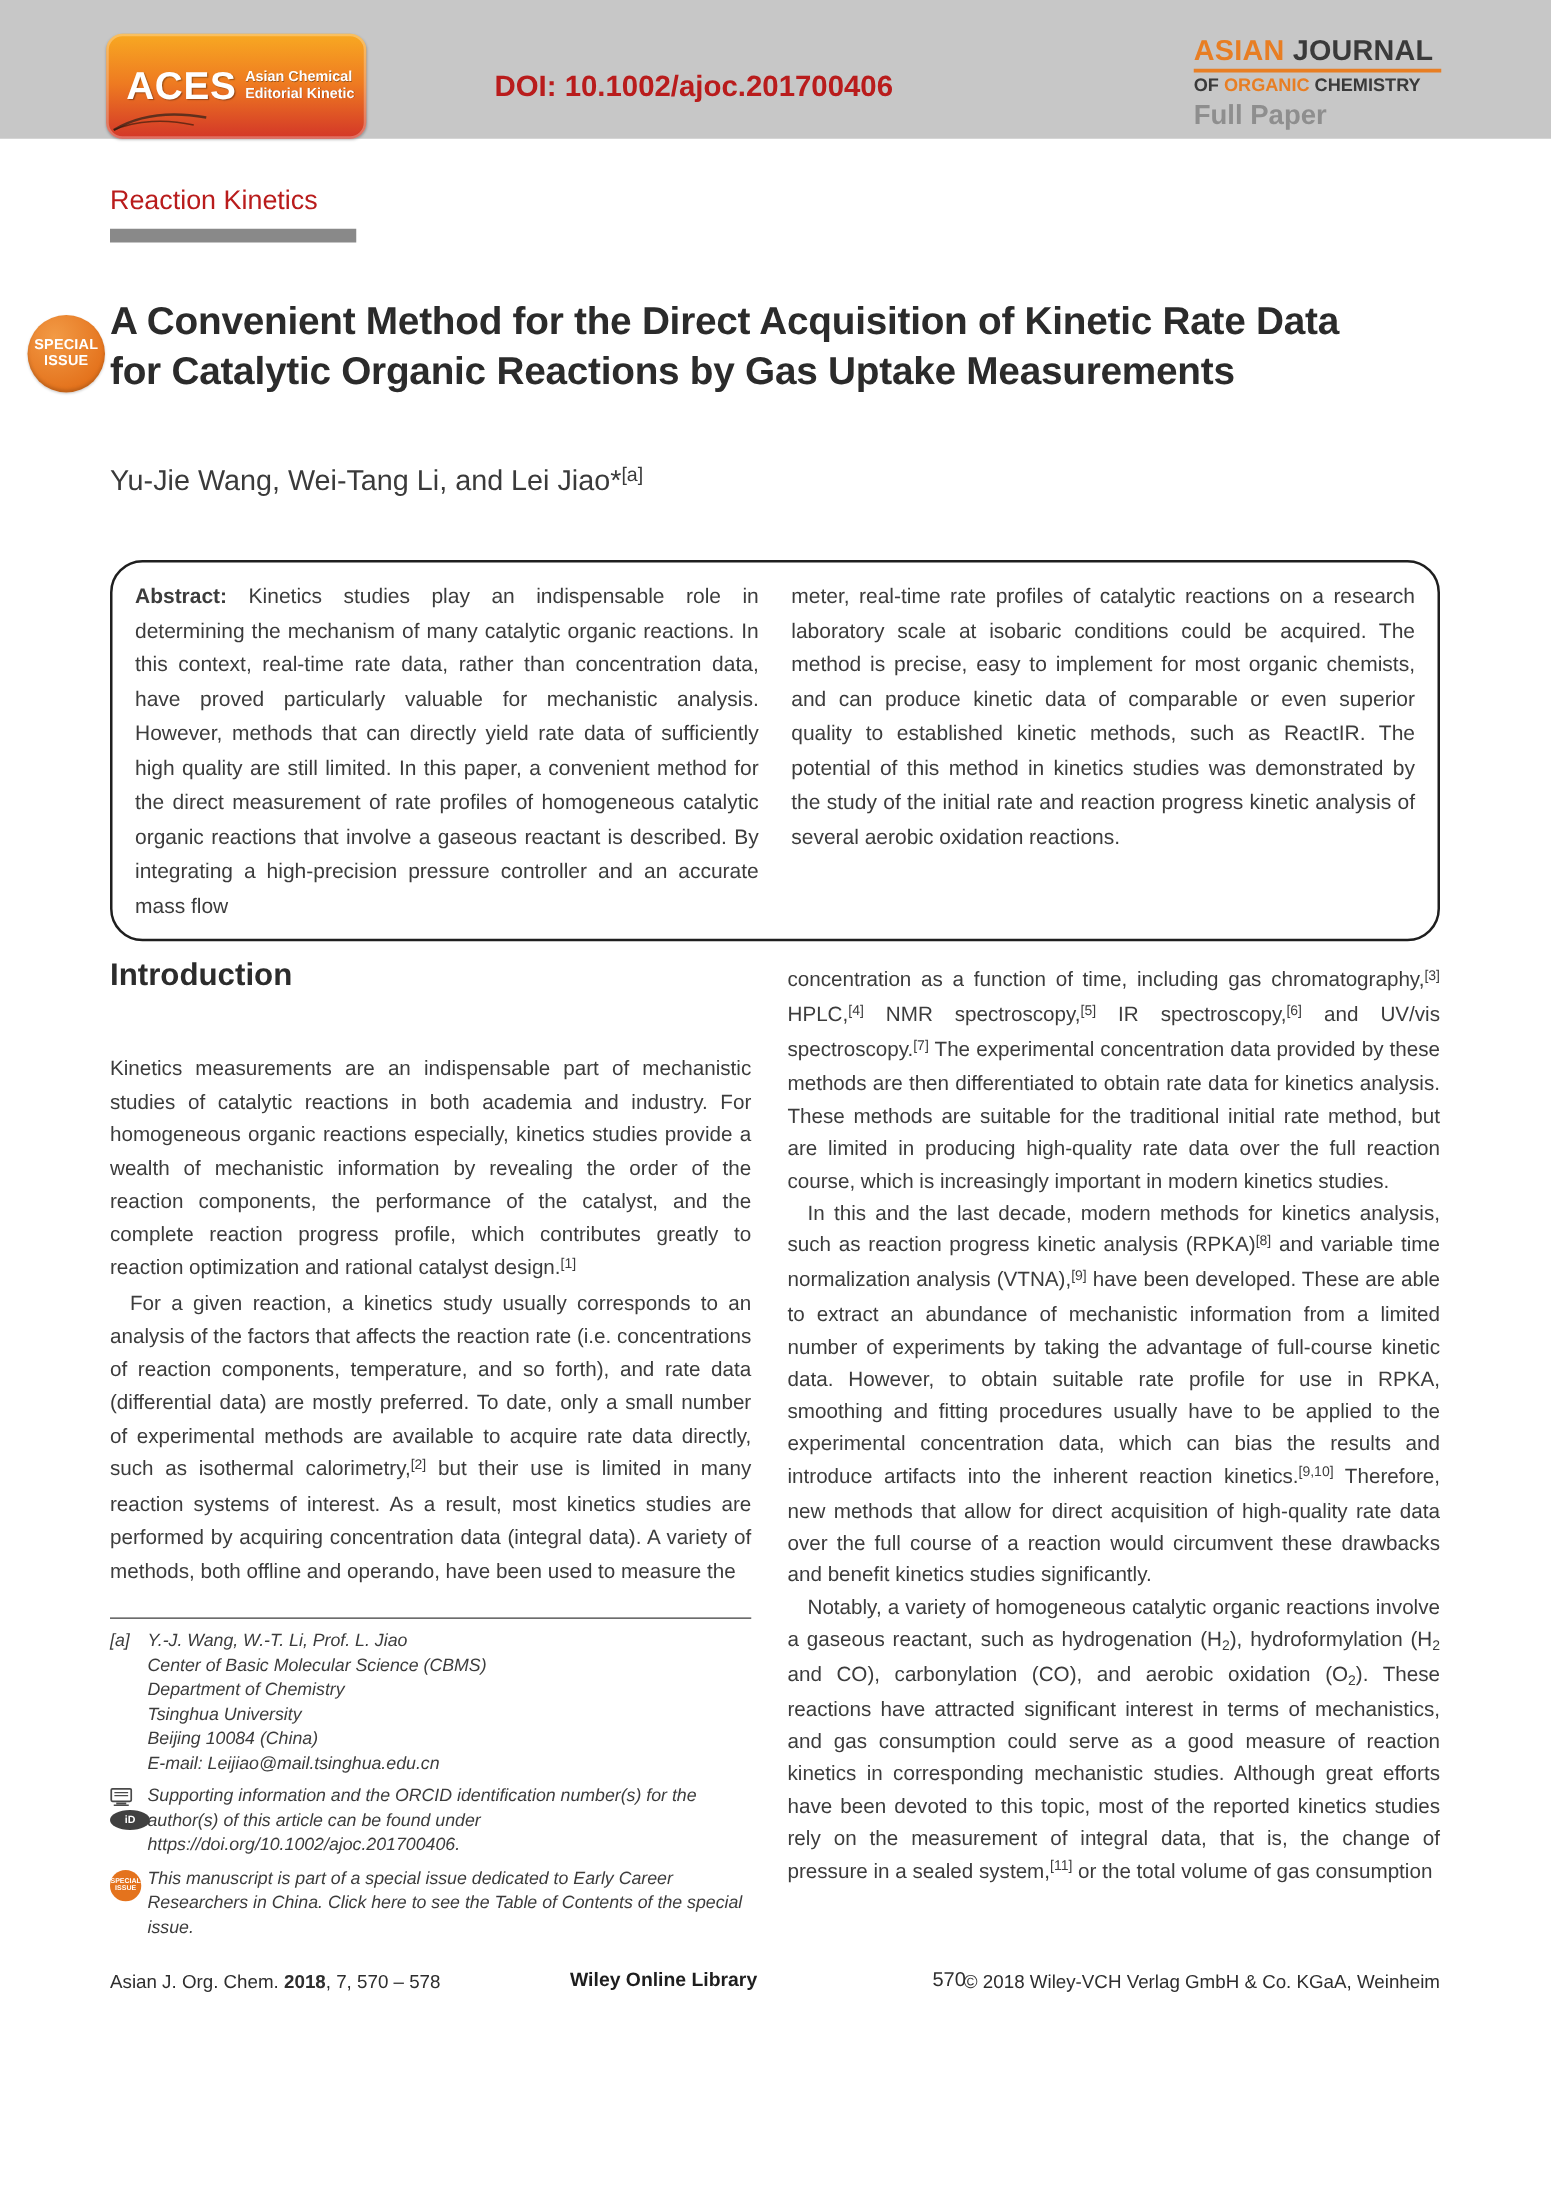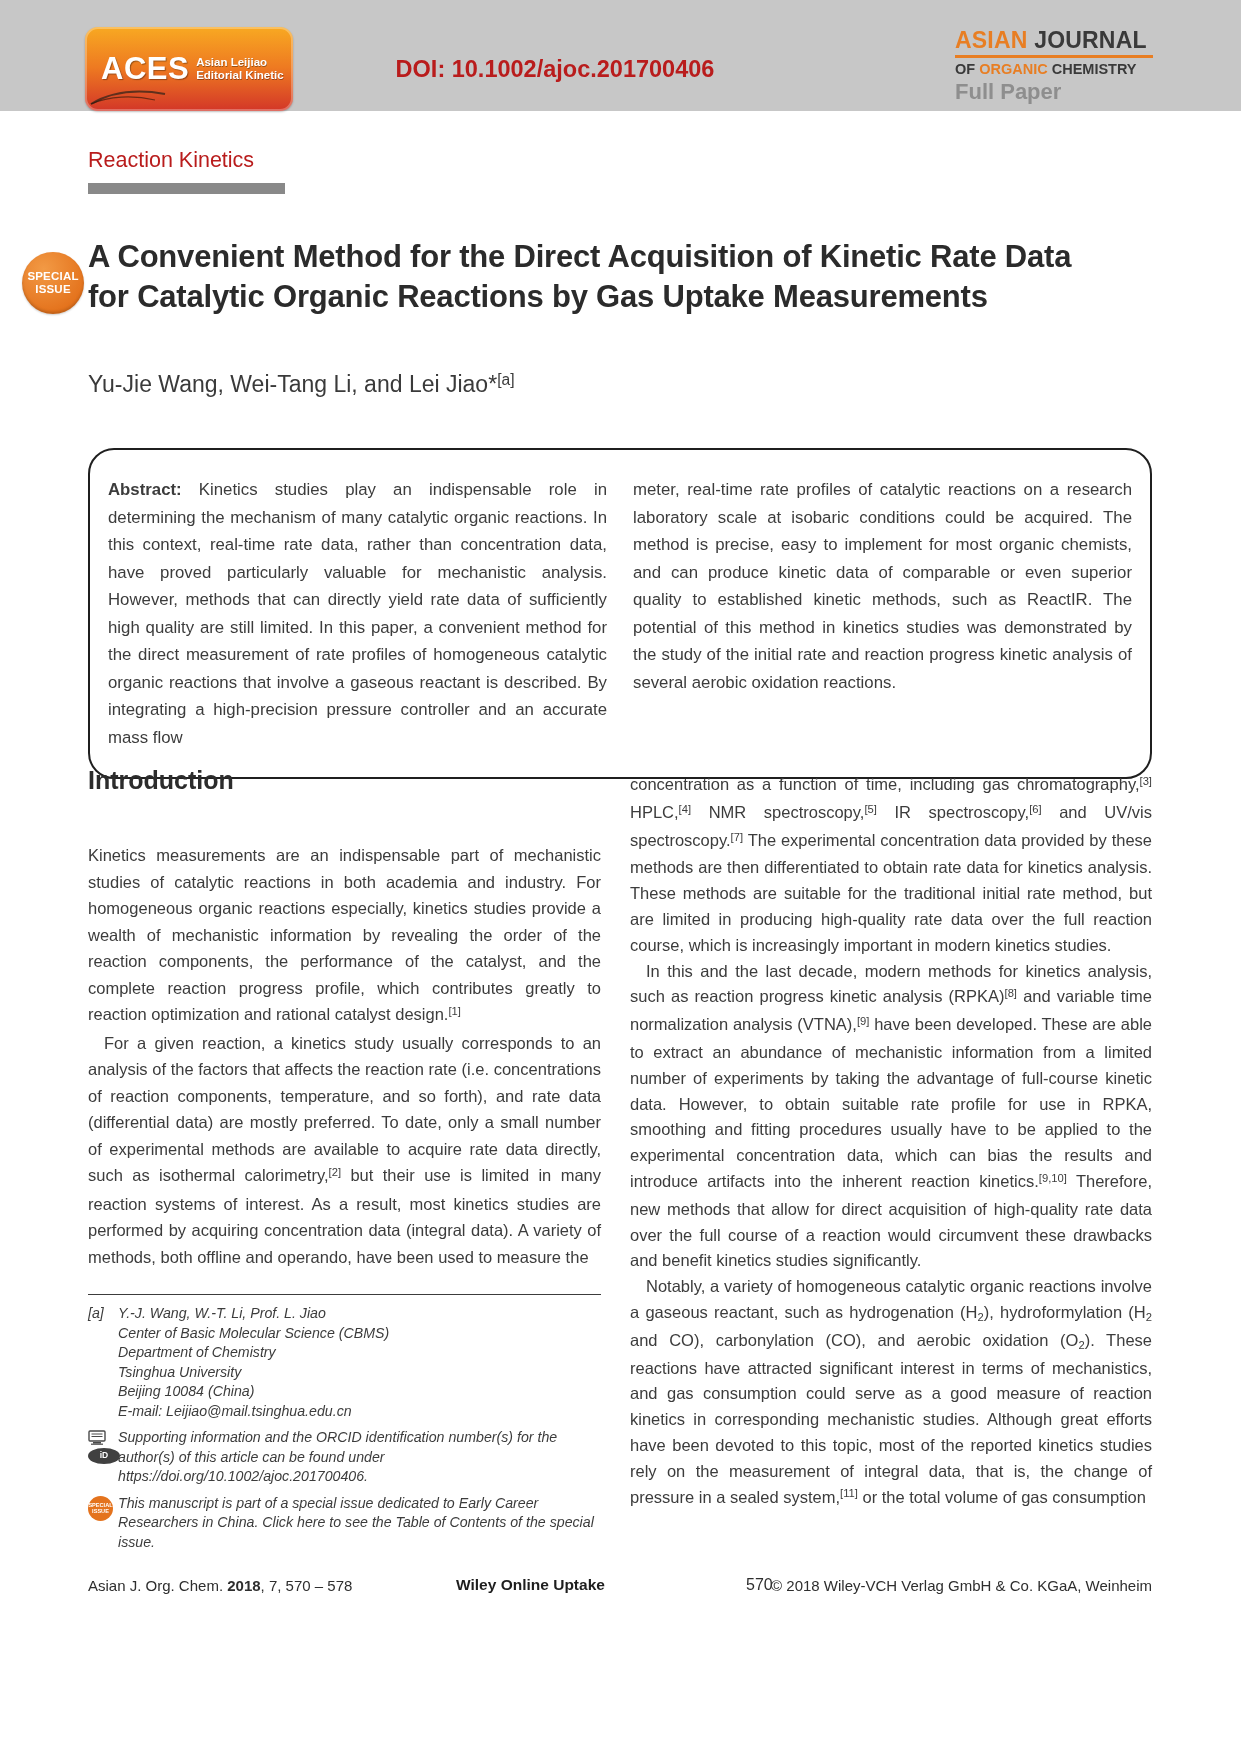--- a/index.html
+++ b/index.html
@@ -35,21 +35,21 @@
     color:#fff; display:flex; flex-direction:column; align-items:center; justify-content:center;
     font-weight:bold; font-size:11.5px; line-height:13px; letter-spacing:0.2px;
     box-shadow:inset 0 -2px 3px rgba(0,0,0,0.18), 0 1px 2px rgba(0,0,0,0.2);
   }
   .article-title { position:absolute; top:237px; left:88px; width:995px; font-size:31px; line-height:40px; font-weight:bold; color:#2b2b2b; letter-spacing:-0.2px; }
   .authors-line { position:absolute; top:371px; left:88px; font-size:23px; color:#3a3a3a; }
 
   
   .abstract-box {
     position:absolute; top:448px; left:88px; width:1064px; min-height:288px; box-sizing:border-box;
-    border:2.5px solid #1f1f1f; border-radius:26px; padding:26px 18px; display:flex; gap:26px;
+    border:2.5px solid #1f1f1f; border-radius:26px; padding:13px 18px; display:flex; gap:26px;
   }
   .abs-col { flex:1; font-size:16.8px; line-height:27.5px; text-align:justify; color:#3c3c3c; }
 
   
   .intro-heading { position:absolute; top:766px; left:88px; font-size:25px; font-weight:bold; color:#2c2c2c; }
   .col-left  { position:absolute; top:842px; left:88px;  width:513px; height:716px; }
   .col-right { position:absolute; top:772px; left:630px; width:522px; }
   .body-p { font-size:16.5px; line-height:26.5px; text-align:justify; color:#3c3c3c; margin:0; }
   .col-right .body-p { line-height:25.8px; }
   .indent { text-indent:16px; }
@@ -83,21 +83,21 @@
 </style>
 </head>
 <body>
 
 <div class="page">
 
   <div class="header-band">
     <div class="aces-logo">
       <span class="aces-acronym">ACES</span>
       <span class="aces-sub">
-        <span>Asian Leijiao</span><br>
+        <span>Asian Chemical</span><br>
         <span>Editorial Kinetic</span>
       </span>
       <svg class="aces-swoosh" width="80" height="20" viewBox="0 0 80 20">
         <path d="M2 17 C 22 5, 48 2, 76 7" stroke="#35241a" stroke-width="2" fill="none" opacity="0.75"></path>
         <path d="M2 17 C 20 9, 44 8, 66 13" stroke="#241408" stroke-width="1.2" fill="none" opacity="0.6"></path>
       </svg>
     </div>
     <div class="doi-text">DOI: 10.1002/ajoc.201700406</div>
     <div class="journal-logo">
       <div class="jl-line1"><span class="jl-orange">ASIAN</span><span> JOURNAL</span></div>
@@ -168,18 +168,18 @@
   </div>
 
   <div class="col-right">
     <p class="body-p"><span>concentration as a function of time, including gas chromatography,</span><span class="rt-sup">[3]</span><span> HPLC,</span><span class="rt-sup">[4]</span><span> NMR spectroscopy,</span><span class="rt-sup">[5]</span><span> IR spectroscopy,</span><span class="rt-sup">[6]</span><span> and UV/vis spectroscopy.</span><span class="rt-sup">[7]</span><span> The experimental concentration data provided by these methods are then differentiated to obtain rate data for kinetics analysis. These methods are suitable for the traditional initial rate method, but are limited in producing high-quality rate data over the full reaction course, which is increasingly important in modern kinetics studies.</span></p>
     <p class="body-p indent"><span>In this and the last decade, modern methods for kinetics analysis, such as reaction progress kinetic analysis (RPKA)</span><span class="rt-sup">[8]</span><span> and variable time normalization analysis (VTNA),</span><span class="rt-sup">[9]</span><span> have been developed. These are able to extract an abundance of mechanistic information from a limited number of experiments by taking the advantage of full-course kinetic data. However, to obtain suitable rate profile for use in RPKA, smoothing and fitting procedures usually have to be applied to the experimental concentration data, which can bias the results and introduce artifacts into the inherent reaction kinetics.</span><span class="rt-sup">[9,10]</span><span> Therefore, new methods that allow for direct acquisition of high-quality rate data over the full course of a reaction would circumvent these drawbacks and benefit kinetics studies significantly.</span></p>
     <p class="body-p indent"><span>Notably, a variety of homogeneous catalytic organic reactions involve a gaseous reactant, such as hydrogenation (H</span><span class="rt-sub">2</span><span>), hydroformylation (H</span><span class="rt-sub">2</span><span> and CO), carbonylation (CO), and aerobic oxidation (O</span><span class="rt-sub">2</span><span>). These reactions have attracted significant interest in terms of mechanistics, and gas consumption could serve as a good measure of reaction kinetics in corresponding mechanistic studies. Although great efforts have been devoted to this topic, most of the reported kinetics studies rely on the measurement of integral data, that is, the change of pressure in a sealed system,</span><span class="rt-sup">[11]</span><span> or the total volume of gas consumption</span></p>
   </div>
 
   <div class="footer">
     <span class="cite"><span class="rt-i">Asian J. Org. Chem. </span><span class="rt-b">2018</span><span>, </span><span class="rt-i">7</span><span>, 570 – 578</span></span>
-    <span class="wol">Wiley Online Uptake</span>
+    <span class="wol">Wiley Online Library</span>
     <span class="pageno">570</span>
     <span class="copy">© 2018 Wiley-VCH Verlag GmbH &amp; Co. KGaA, Weinheim</span>
   </div>
 
 </div>
 
 </body></html>

